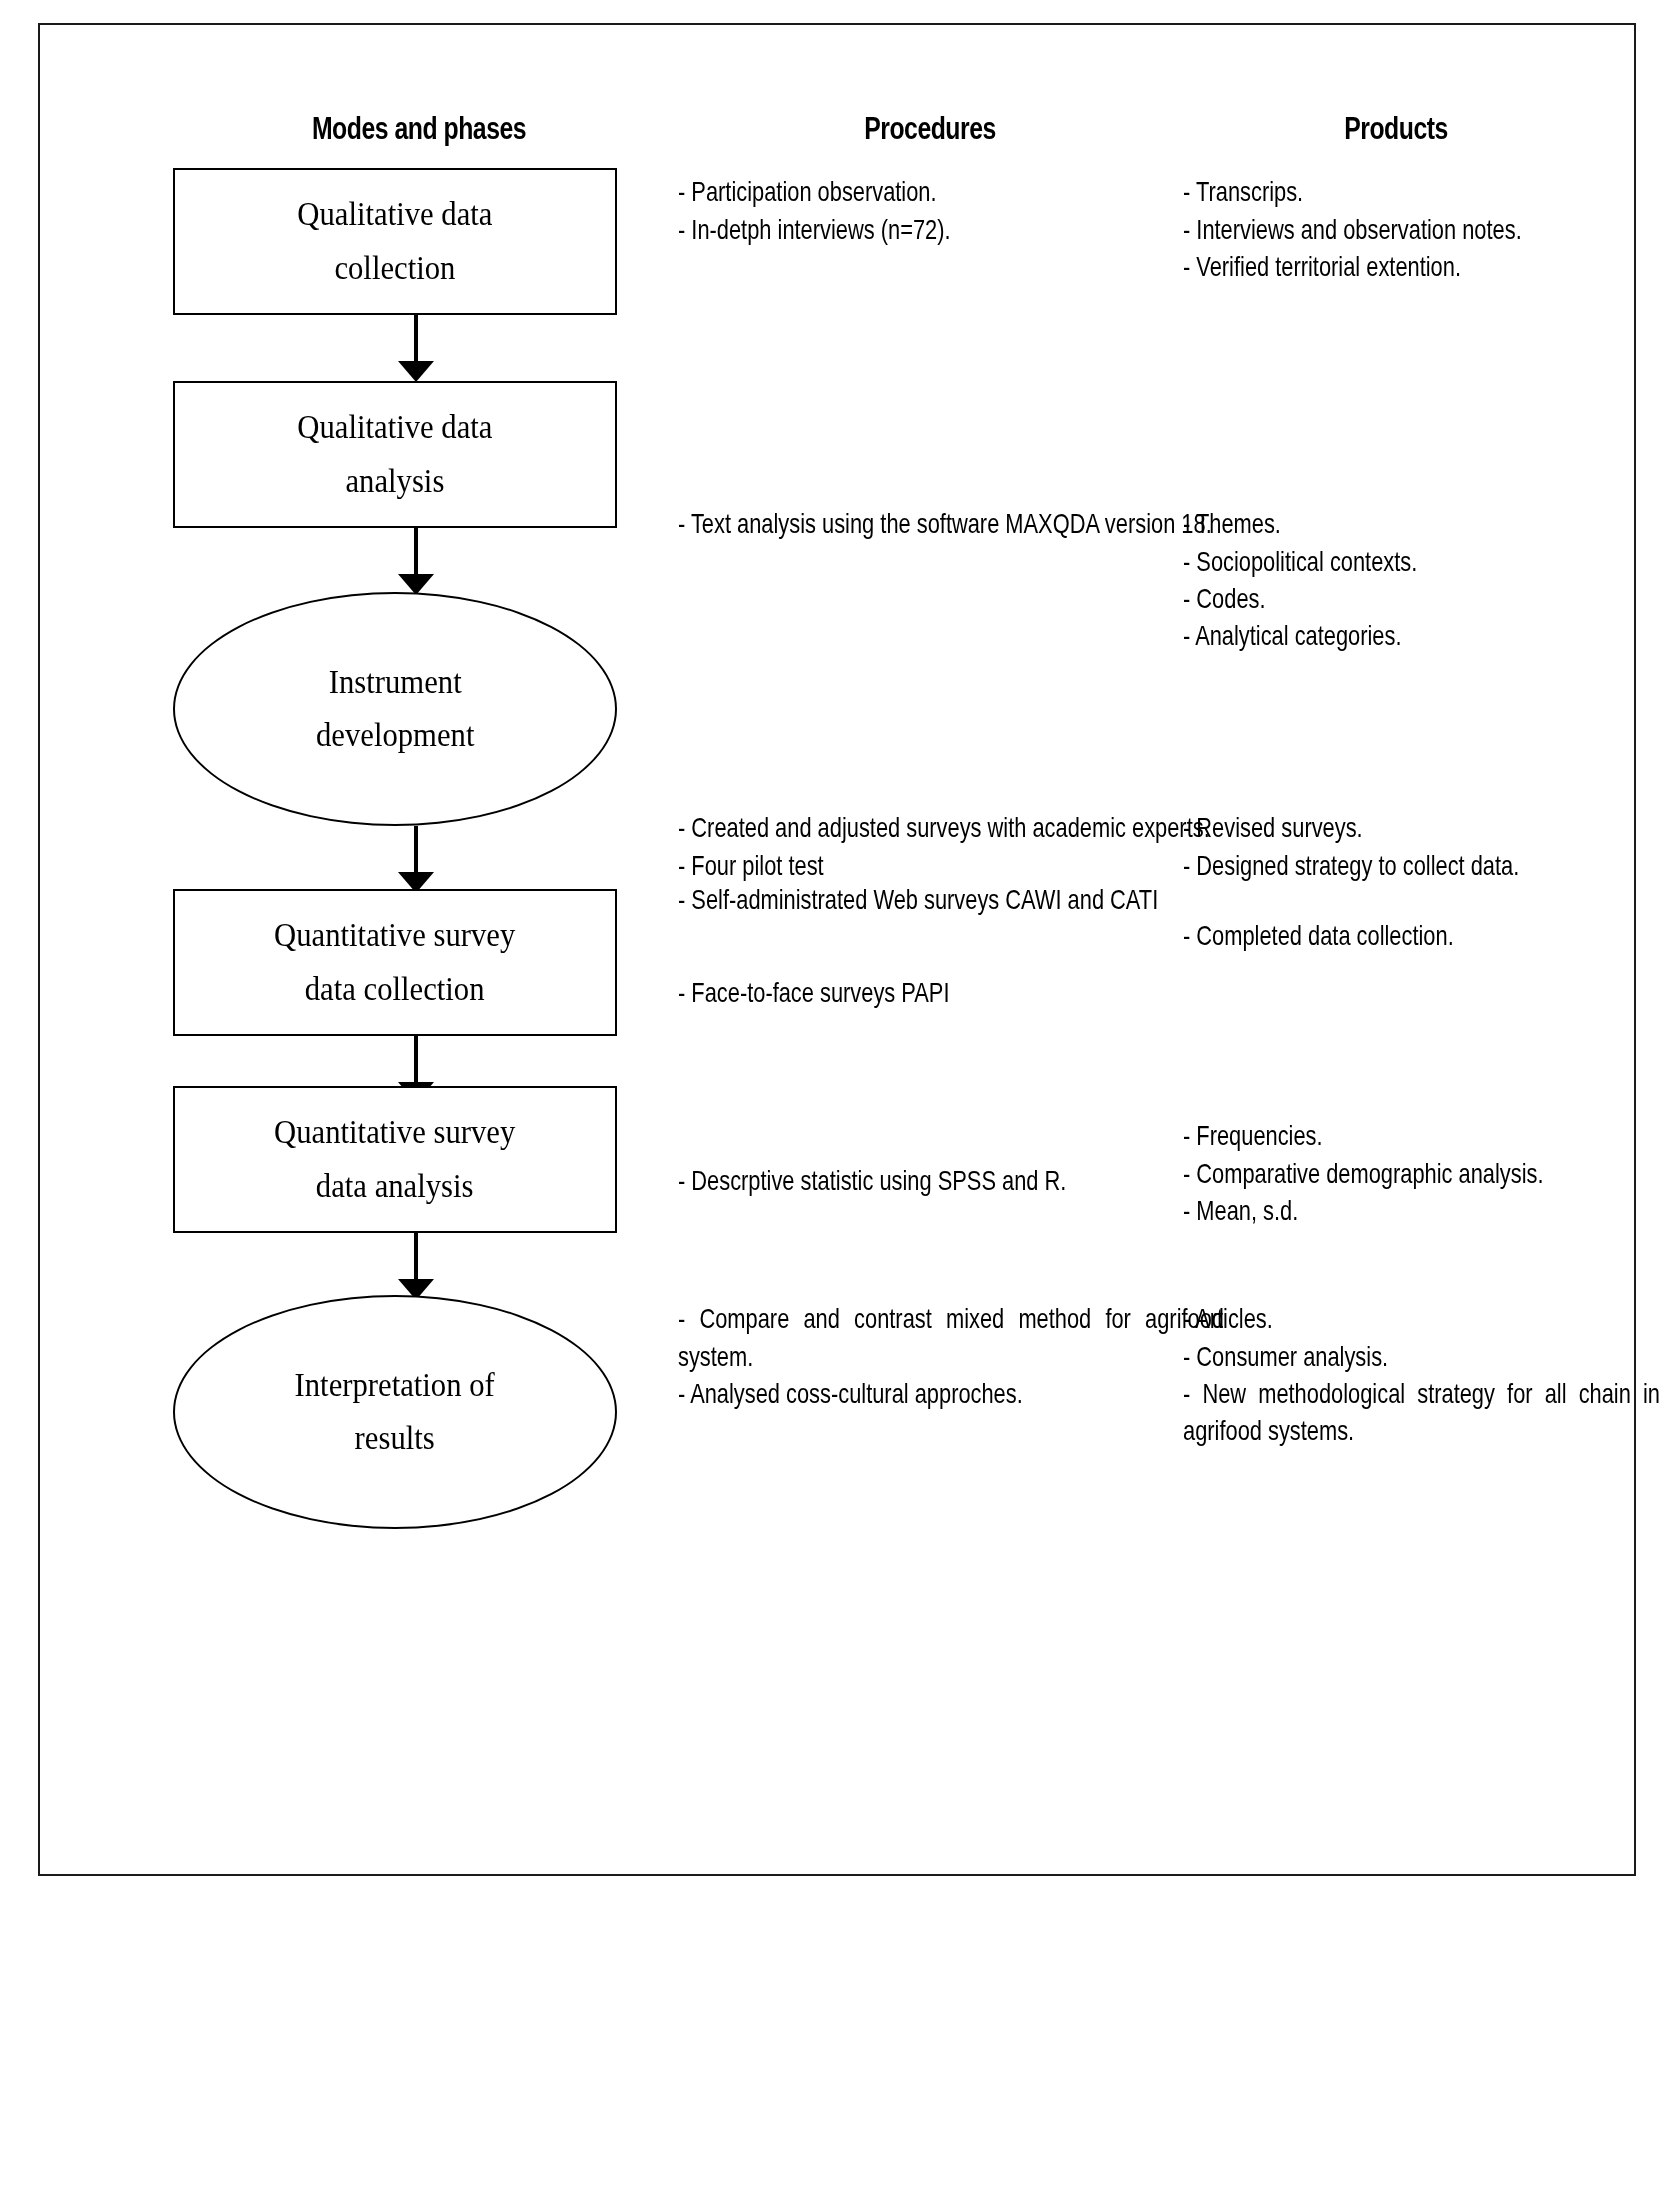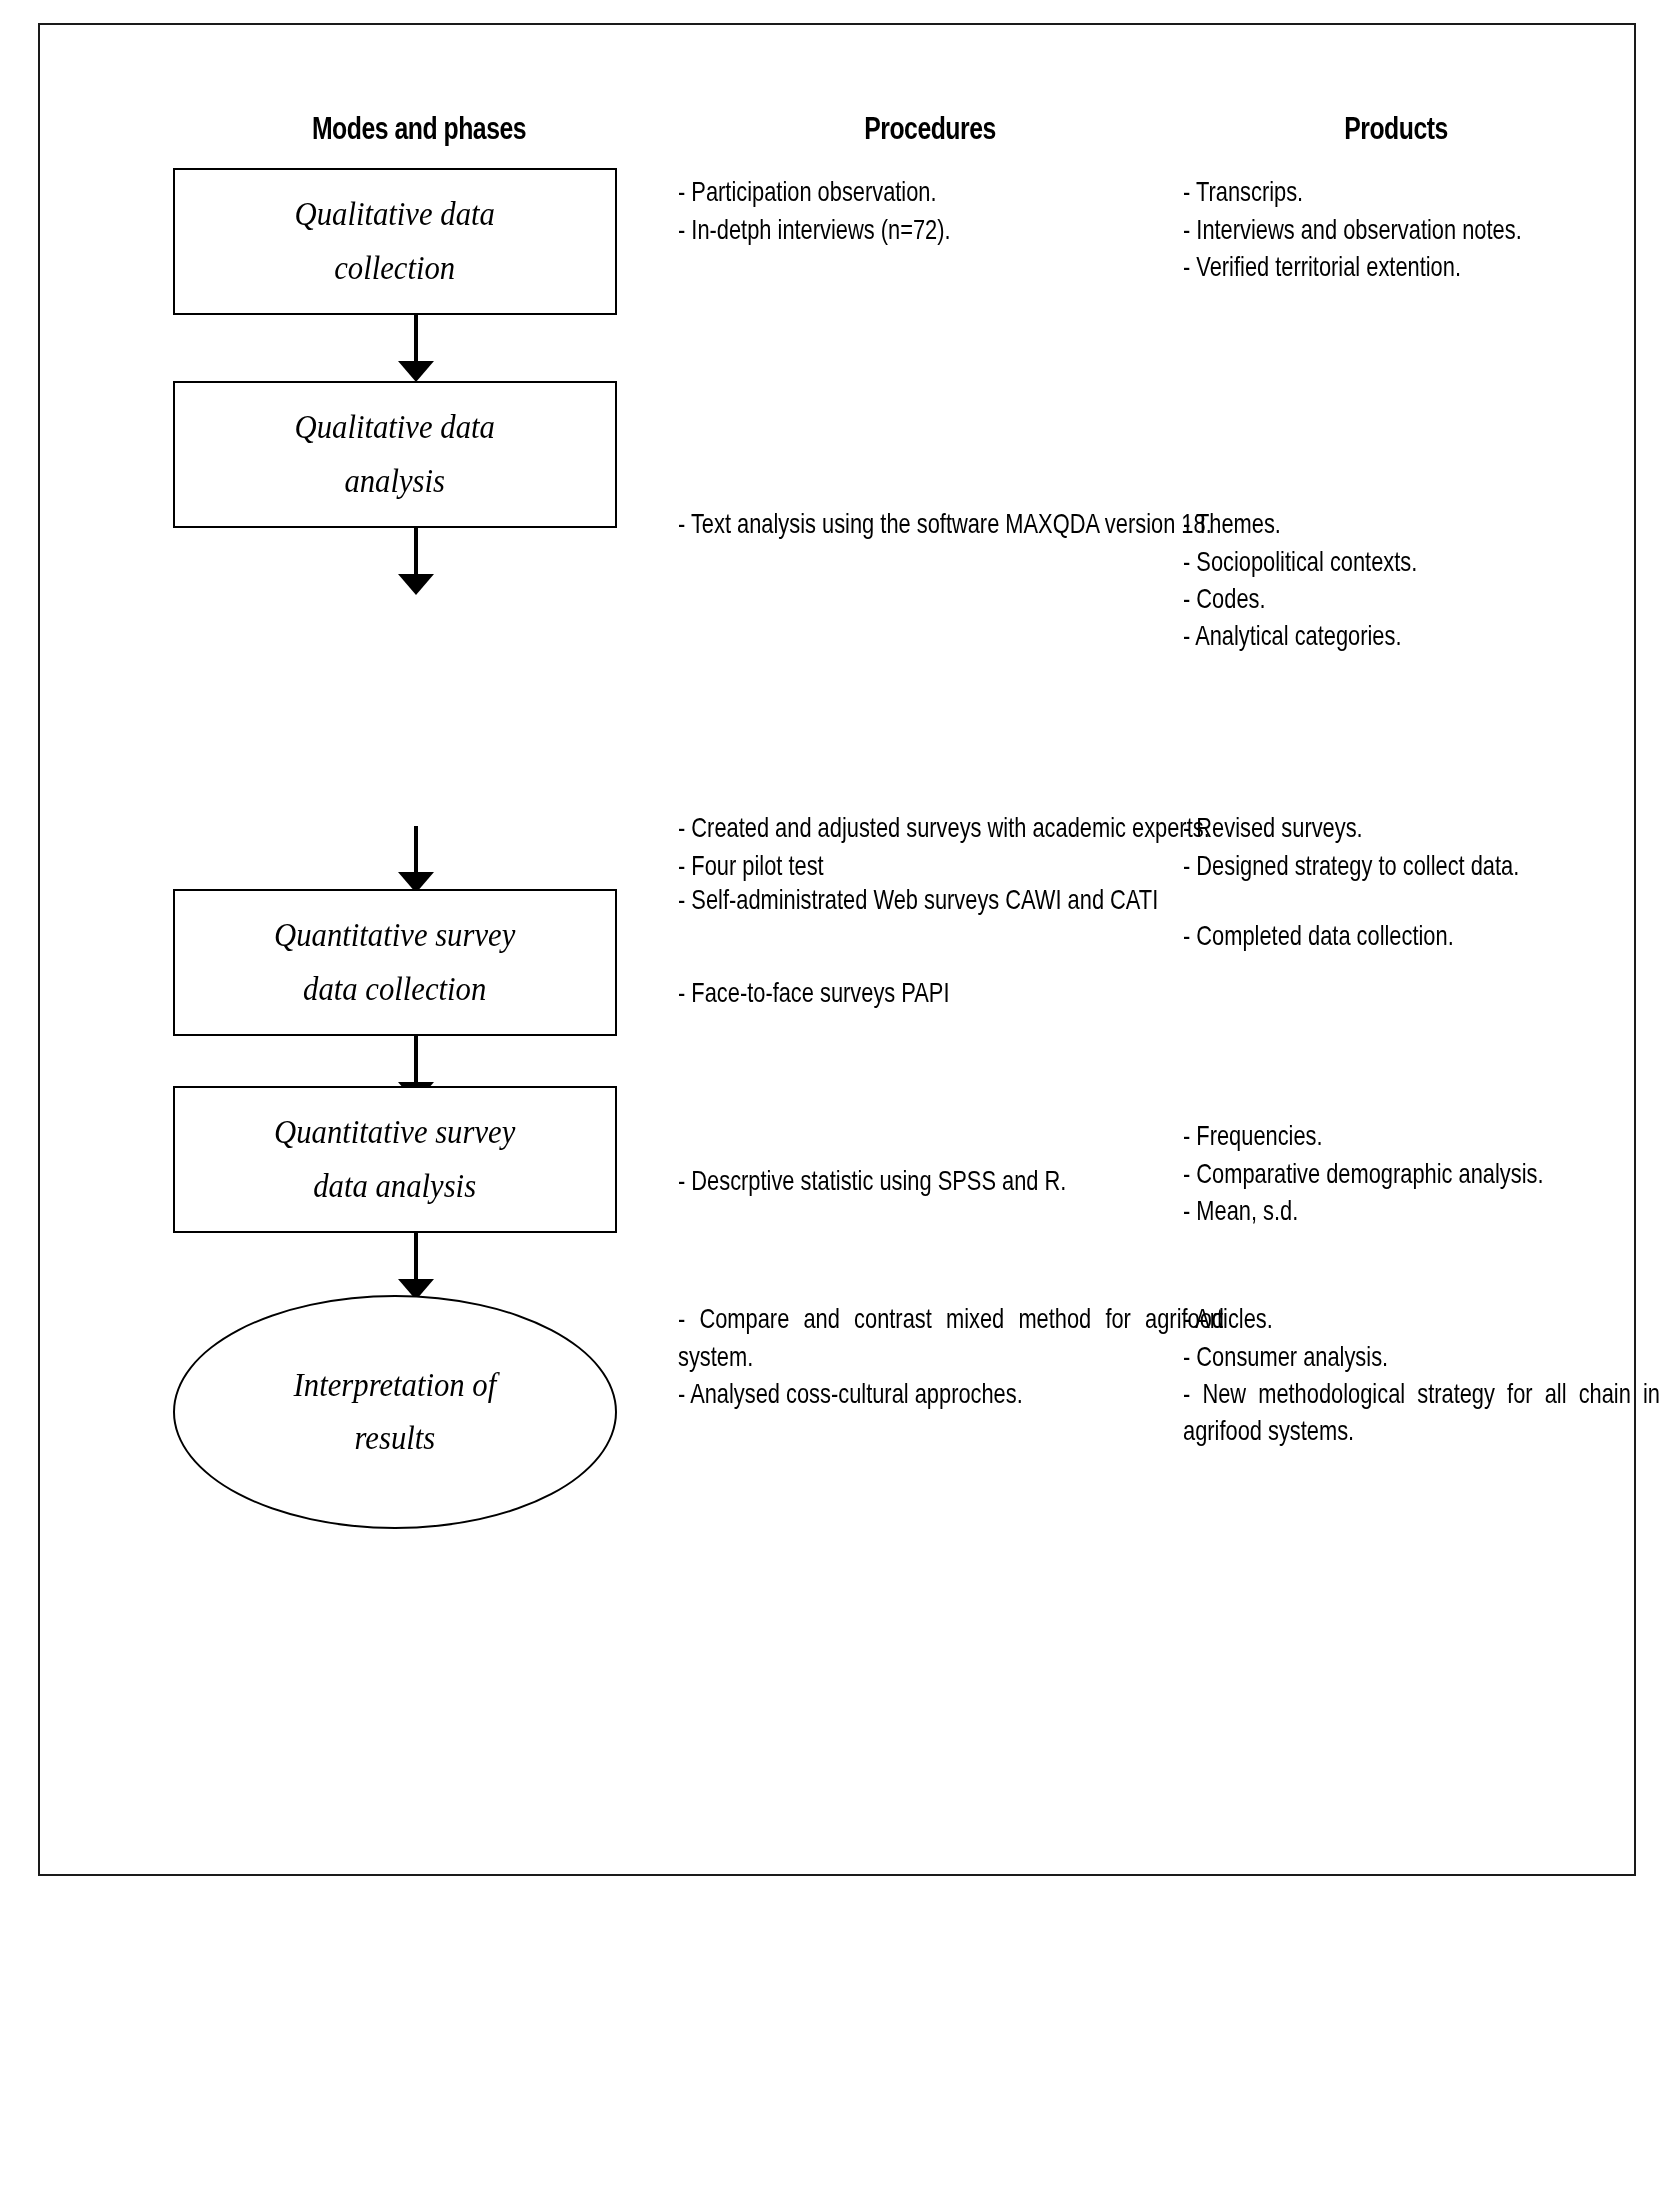--- a/index.html
+++ b/index.html
@@ -34,21 +34,20 @@
 
   
   .shape{
     position:absolute;
     left:133px;
     width:444px;
     box-sizing:border-box;
     display:flex;
     align-items:center;
     justify-content:center;
-    font-style:italic;
   }
   .shape .shape-label{
     font-family:"Liberation Serif",serif;
     font-size:33px;
     line-height:1.62;
     text-align:center;
     transform:scaleX(0.93);
     white-space:pre-line;
   }
   .rect{ border:2.5px solid #000; background:#fff; }
@@ -110,20 +109,24 @@
     <div class="shape-label">Qualitative data
 analysis</div>
   </div>
   <div class="arrow" style="top:503px;height:48px;"></div>
   <div class="txt col-proc just" style="top:480px;">- Text analysis using the software MAXQDA version 18.</div>
   <div class="txt col-prod" style="top:480px;">- Themes.
 - Sociopolitical contexts.
 - Codes.
 - Analytical categories.</div>
 
+  <div class="shape ellipse" style="top:567px;height:234px;">
+    <div class="shape-label">Instrument
+development</div>
+  </div>
   <div class="arrow" style="top:801px;height:48px;"></div>
   <div class="txt col-proc just" style="top:784px;">- Created and adjusted surveys with academic experts.
 - Four pilot test</div>
   <div class="txt col-prod just" style="top:784px;">- Revised surveys.
 - Designed strategy to collect data.</div>
 
   <div class="shape rect" style="top:864px;height:147px;">
     <div class="shape-label">Quantitative survey
 data collection</div>
   </div>

